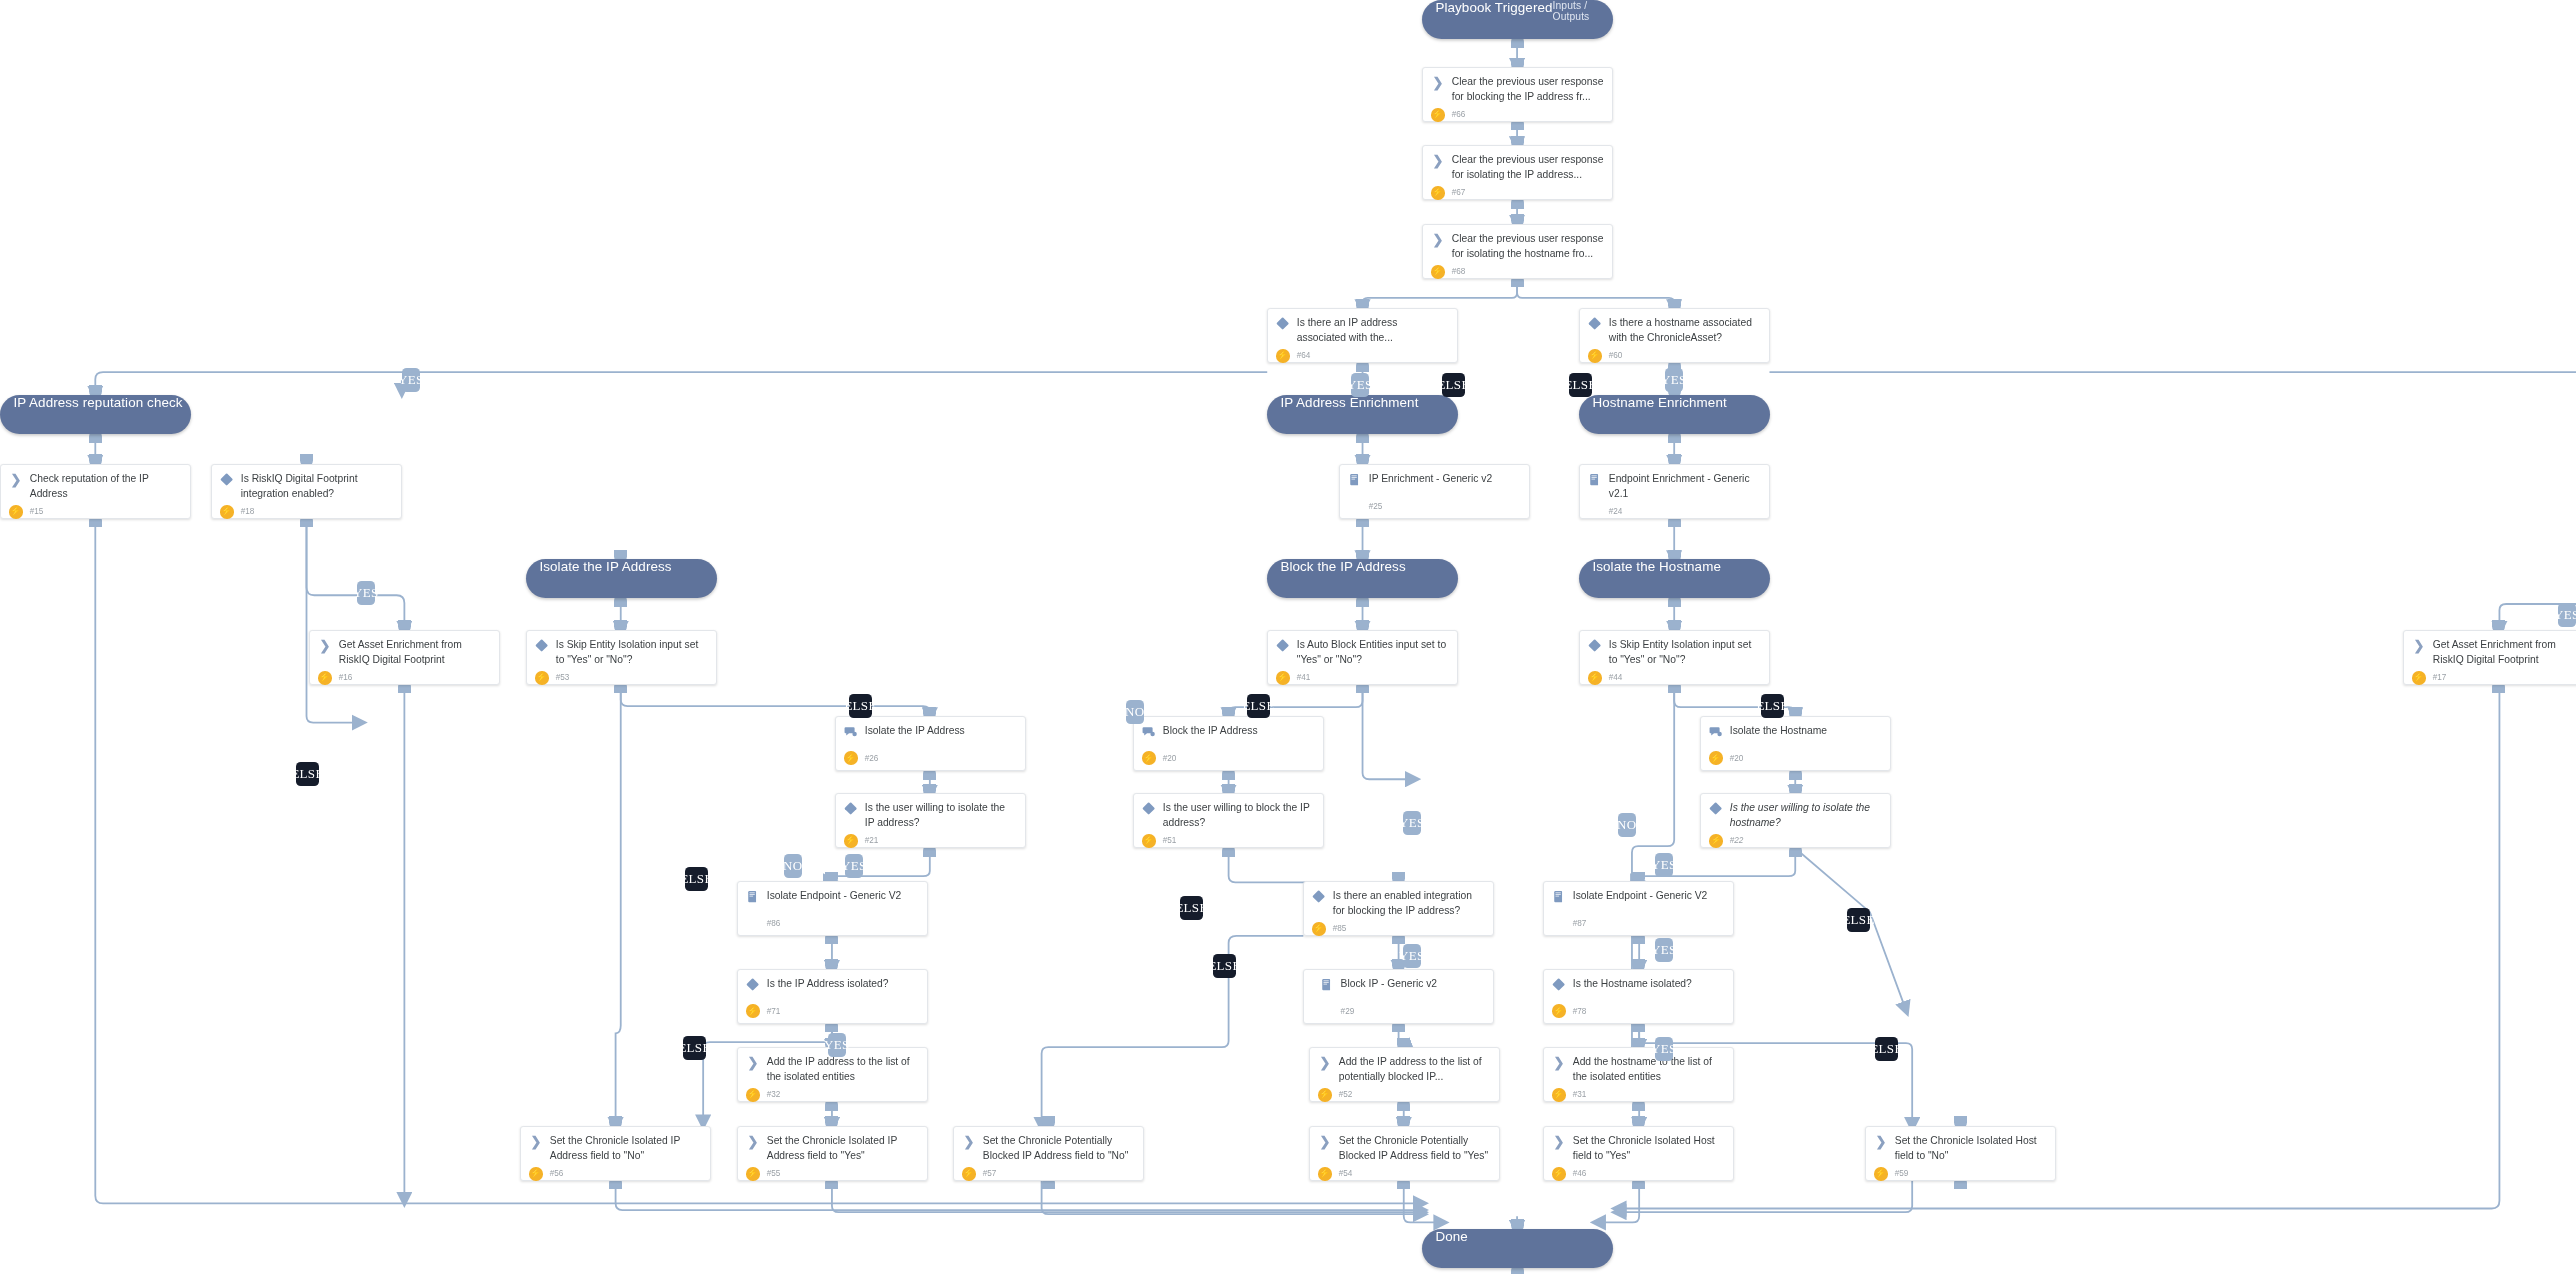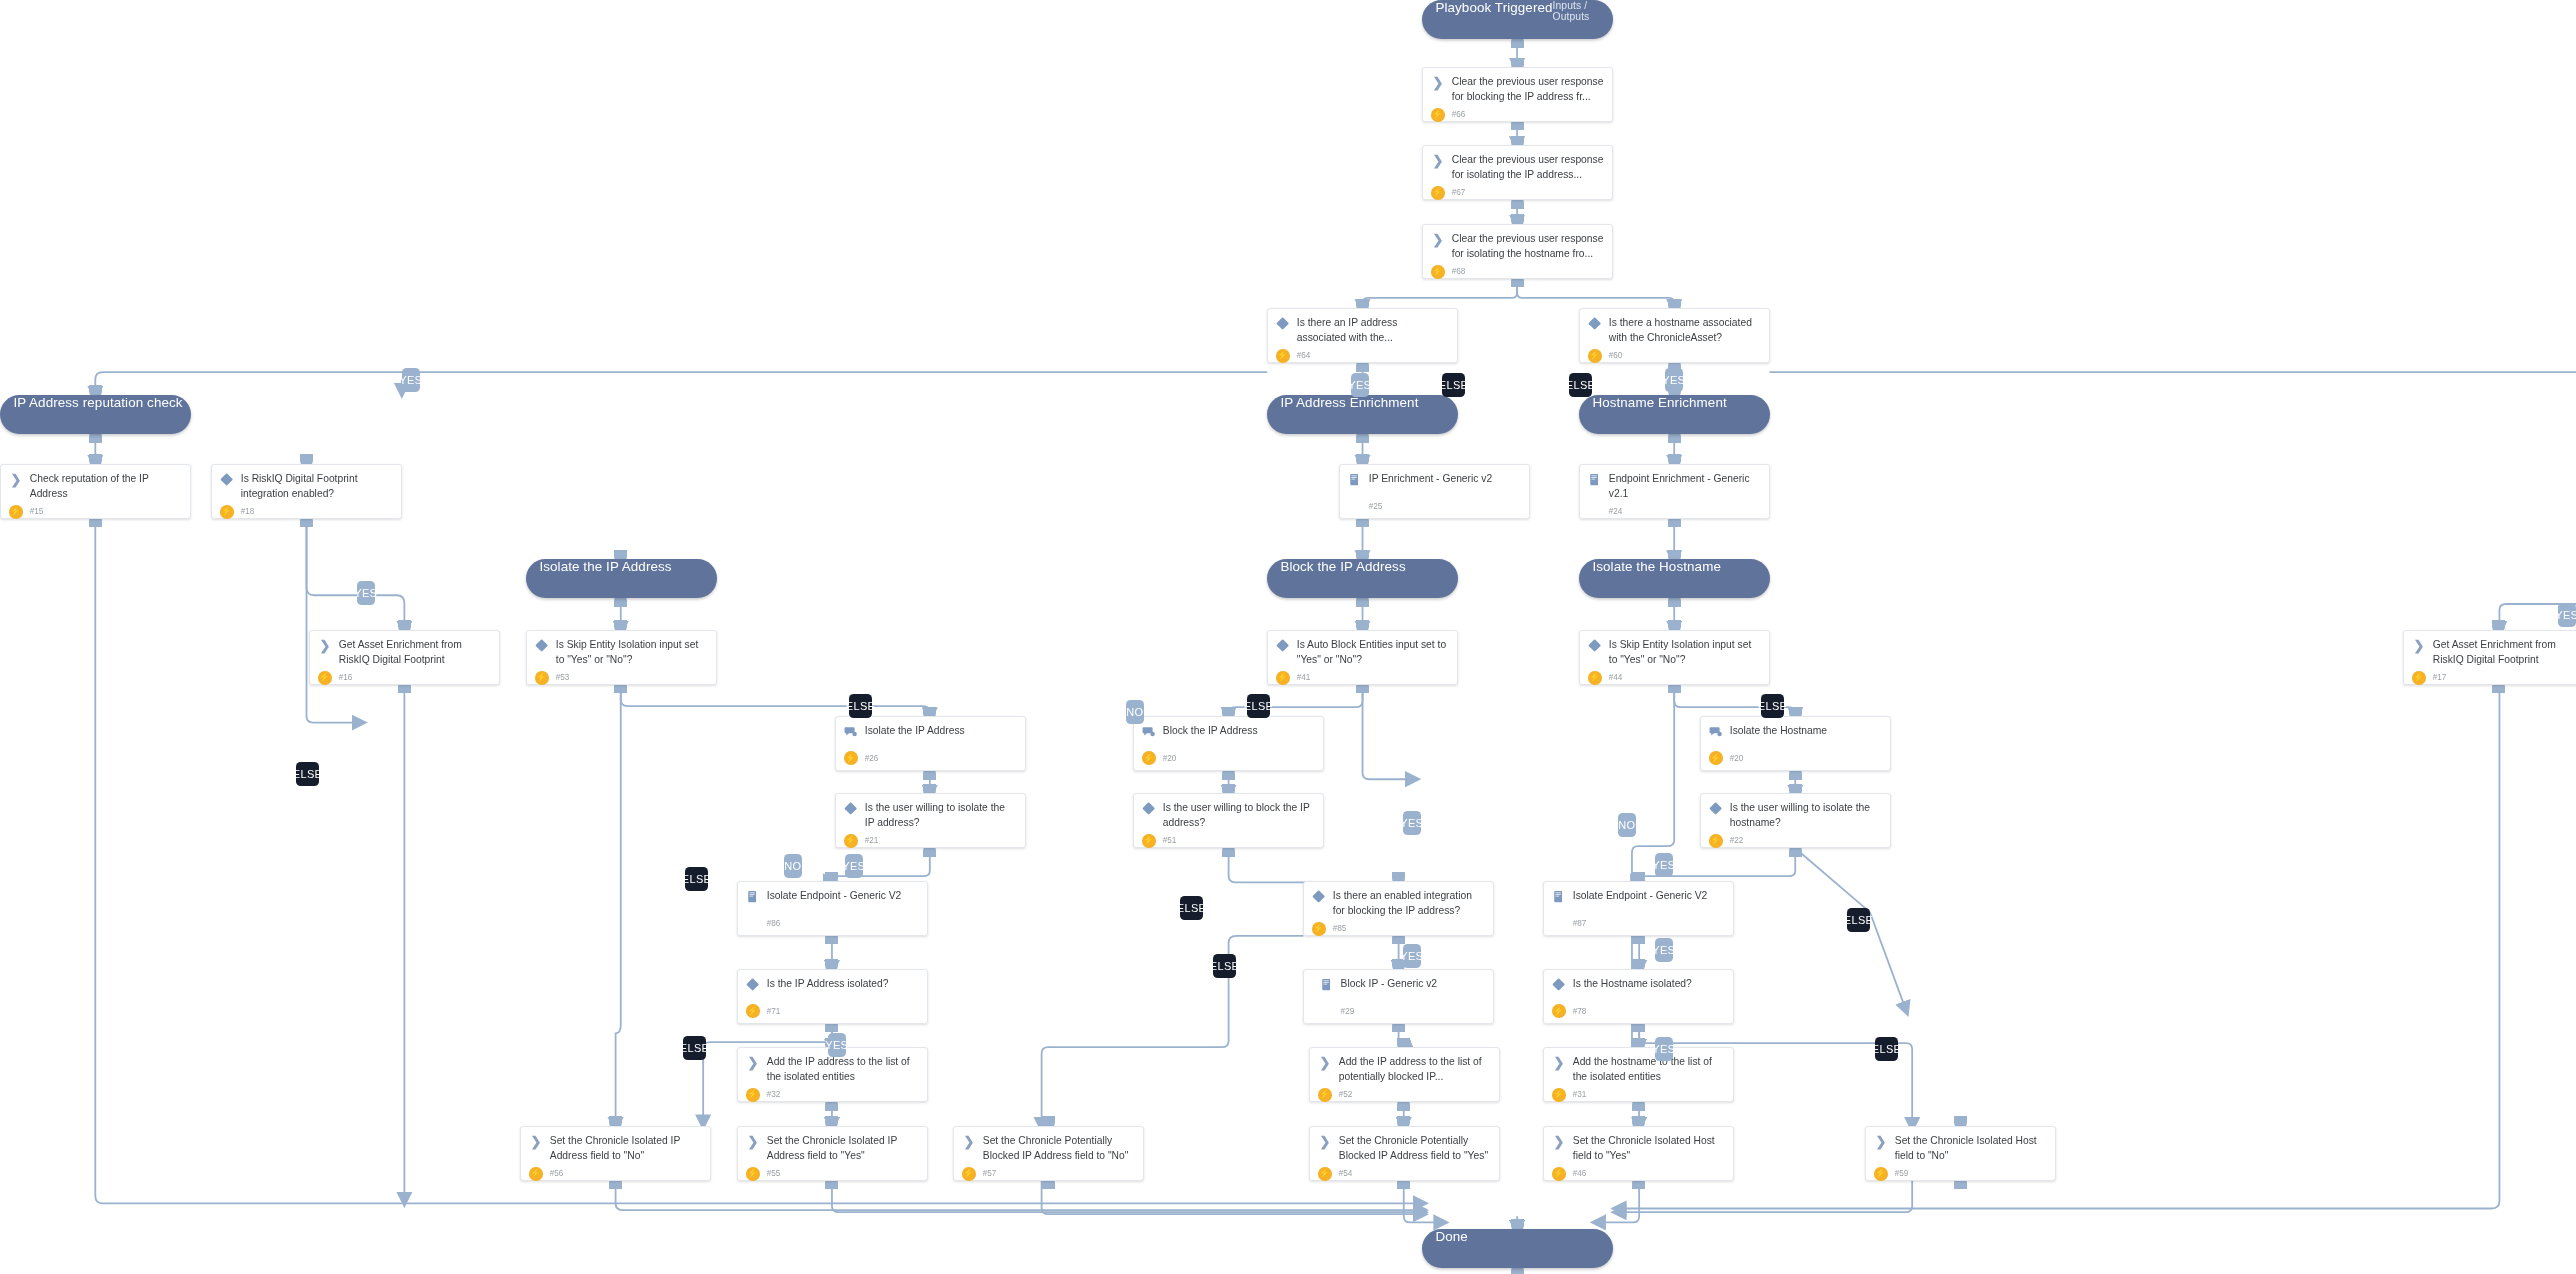--- a/index.html
+++ b/index.html
@@ -89,23 +89,24 @@
     transform: rotate(45deg); border-radius: 1px;
   }
   .ico-bubble { width: 13.4px; height: 13.4px; }
   .ico-book { width: 13.4px; height: 13.4px; }
 
   
   .blabel {
     position: absolute;
     z-index: 6;
     display: flex; align-items: center; justify-content: center;
-    font-size: 11px;
+    font-size: 13px;
     border-radius: 4.6px;
     letter-spacing: 0.3px;
+    font-family: Liberation Serif, serif;
   }
   .blabel.yes, .blabel.no {
     background: #9bb2ce;
     color: #ffffff;
     width: 17.5px; height: 24px;
   }
   .blabel.else {
     background: #151c2b;
     color: #ffffff;
     width: 23px; height: 24px;
@@ -550,21 +551,21 @@
           </span>
          <span class="card-title">Is the user willing to block the IP address?</span>
        </div>
        <div class="card-foot">
          <span class="bolt">⚡</span>
          <span class="card-id">#51</span>
        </div>
       </div>
       <div class="cap top" style="left: 1222px; top: 784px;"></div>
       <div class="cap bot" style="left: 1222px; top: 844px;"></div>
-      <div class="card" style="left: 1700px; top: 793px; width: 191px; height: 55px;">
+      <div class="card" style="left: 1700px; top: 793px; width: 191px; height: 55px; font-style: italic;">
         <div class="card-row">
          <span class="card-icon">
             <span class="ico-diamond"></span>
           </span>
          <span class="card-title">Is the user willing to isolate the hostname?</span>
        </div>
        <div class="card-foot">
          <span class="bolt">⚡</span>
          <span class="card-id">#22</span>
        </div>

